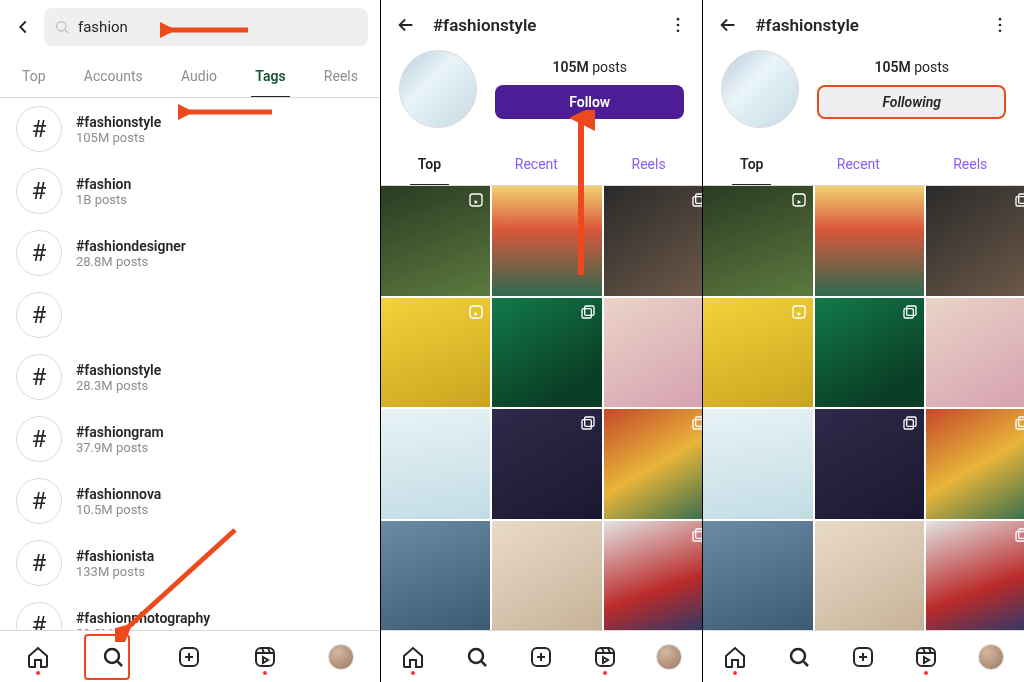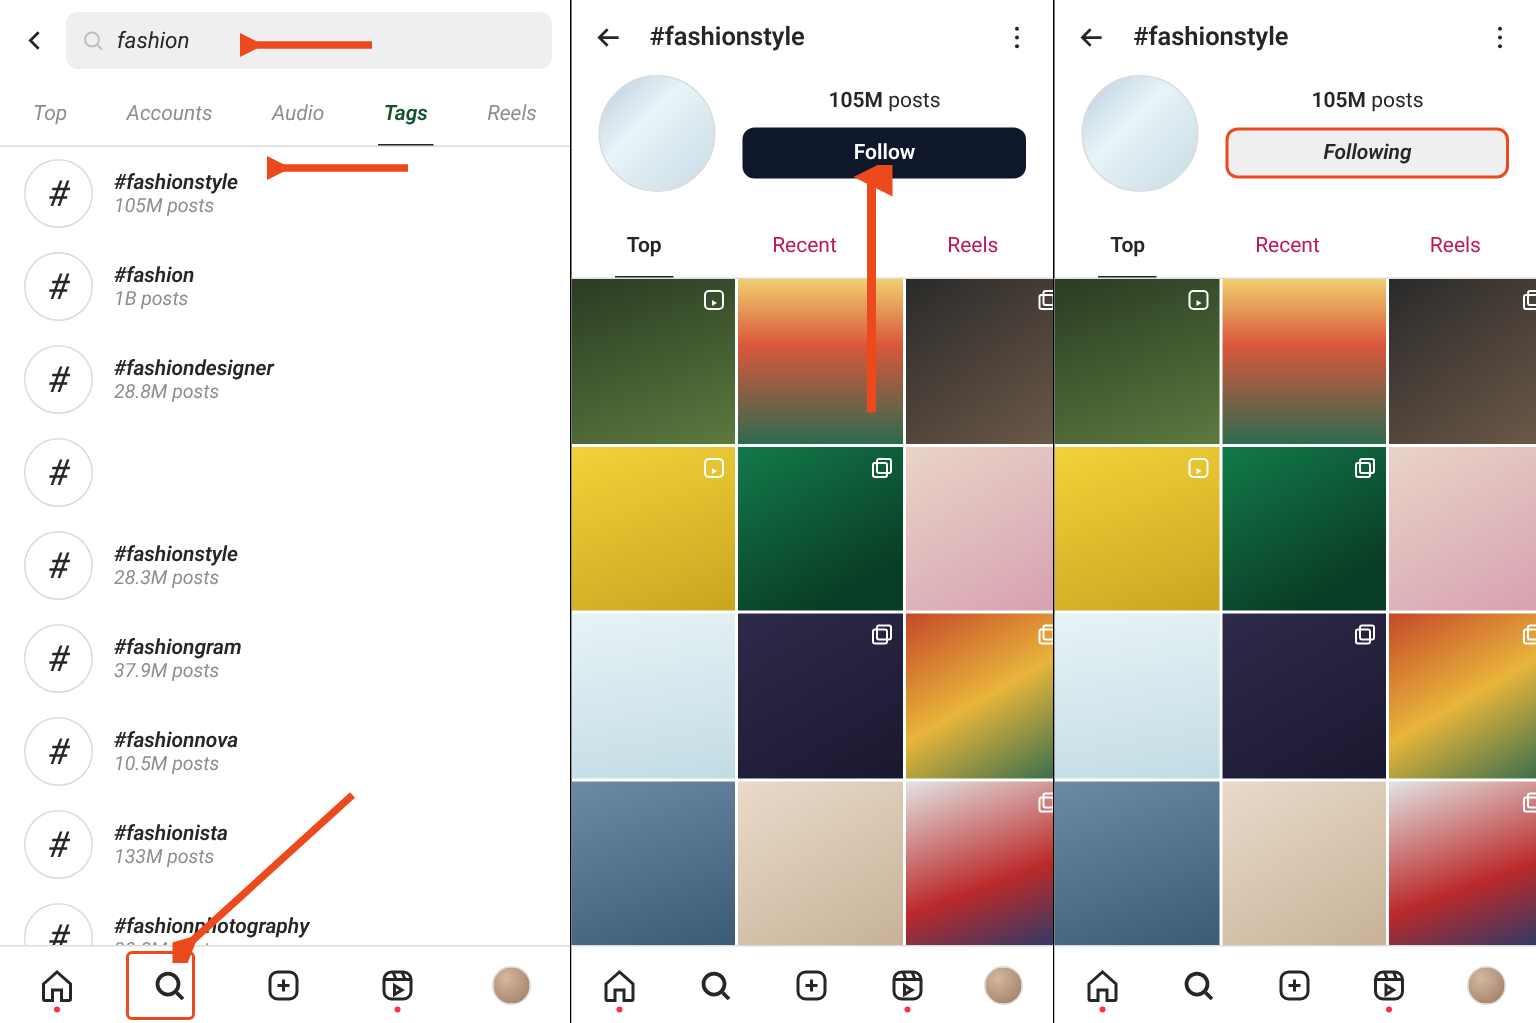--- a/index.html
+++ b/index.html
@@ -1,18 +1,18 @@
 <!DOCTYPE html>
 <html><head>
 <meta charset="utf-8">
 <style>
   * { margin: 0; padding: 0; box-sizing: border-box; font-family: -apple-system, "Segoe UI", Roboto, Helvetica, Arial, sans-serif; }
   body { width: 1024px; height: 682px; background: #000; display: flex; }
   .panel { background: #fff; height: 682px; position: relative; display: flex; flex-direction: column; }
-  .p1 { width: 403px; font-style: italic; }
+  .p1 { width: 403px; }
   .p2 { width: 341px; margin-left: 1px; }
   .p3 { width: 340px; margin-left: 1px; }
 
   
   .search-head { display: flex; align-items: center; padding: 8px 12px; gap: 10px; }
   .back-arrow { width: 22px; height: 22px; cursor: pointer; }
   .searchbox { flex: 1; background: #efefef; border-radius: 8px; height: 38px; display:flex; align-items:center; padding:0 10px; gap:8px; }
   .searchbox svg { width:16px; height:16px; opacity:.5; }
   .searchbox span { font-size:15px; color:#262626; }
   .search-tabs { display:flex; justify-content:space-between; padding:0 18px; border-bottom:1px solid #dbdbdb; margin-top:4px; }
@@ -35,25 +35,25 @@
   .tag-head { display:flex; align-items:center; padding:14px 14px 10px; gap:16px; }
   .tag-title { flex:1; font-size:17px; font-weight:600; color:#262626; }
   .menu-dots { cursor:pointer; width:20px; height:20px; }
 
   .tag-hero { display:flex; align-items:center; gap:18px; padding:4px 18px 14px; }
   .hero-pic { width:78px; height:78px; border-radius:50%; background: linear-gradient(135deg,#bcd 0%, #e8f4f8 40%, #c7dae4 100%); border:1px solid #dbdbdb; flex-shrink:0; }
   .hero-right { flex:1; display:flex; flex-direction:column; align-items:center; gap:10px; }
   .post-count { font-size:14px; color:#262626; }
   .post-count b { font-weight:600; }
   .follow-btn { width: 100%; height:34px; border-radius:8px; border:none; font-size:14px; font-weight:600; cursor:pointer; }
-  .follow-blue { background:#0f172a; color:#fff; }
+  .follow-blue { background:#4c1d95; color:#fff; }
   .follow-grey { background:#efefef; color:#262626; border: 2px solid #ec4a1d; font-style: italic; }
 
   .detail-tabs { display:flex; justify-content:space-around; border-bottom:1px solid #dbdbdb; margin-top:4px; }
-  .dtab { font-size:14px; color:#be185d; padding:10px 8px 12px; cursor:pointer; }
+  .dtab { font-size:14px; color:#8b5cf6; padding:10px 8px 12px; cursor:pointer; }
   .dtab.active { color:#262626; font-weight:600; border-bottom:1.5px solid #262626; }
 
   .grid { display:grid; grid-template-columns:repeat(3,1fr); gap:2px; margin-top:0; flex:1; overflow:hidden; }
   .tile { position:relative; width:100%; aspect-ratio:1/1; }
   .badge { position:absolute; top:6px; right:6px; width:16px; height:16px; }
   .badge svg { width:16px; height:16px; }
 
   
   .arrow { position:absolute; }
   .arrow svg { display:block; }

